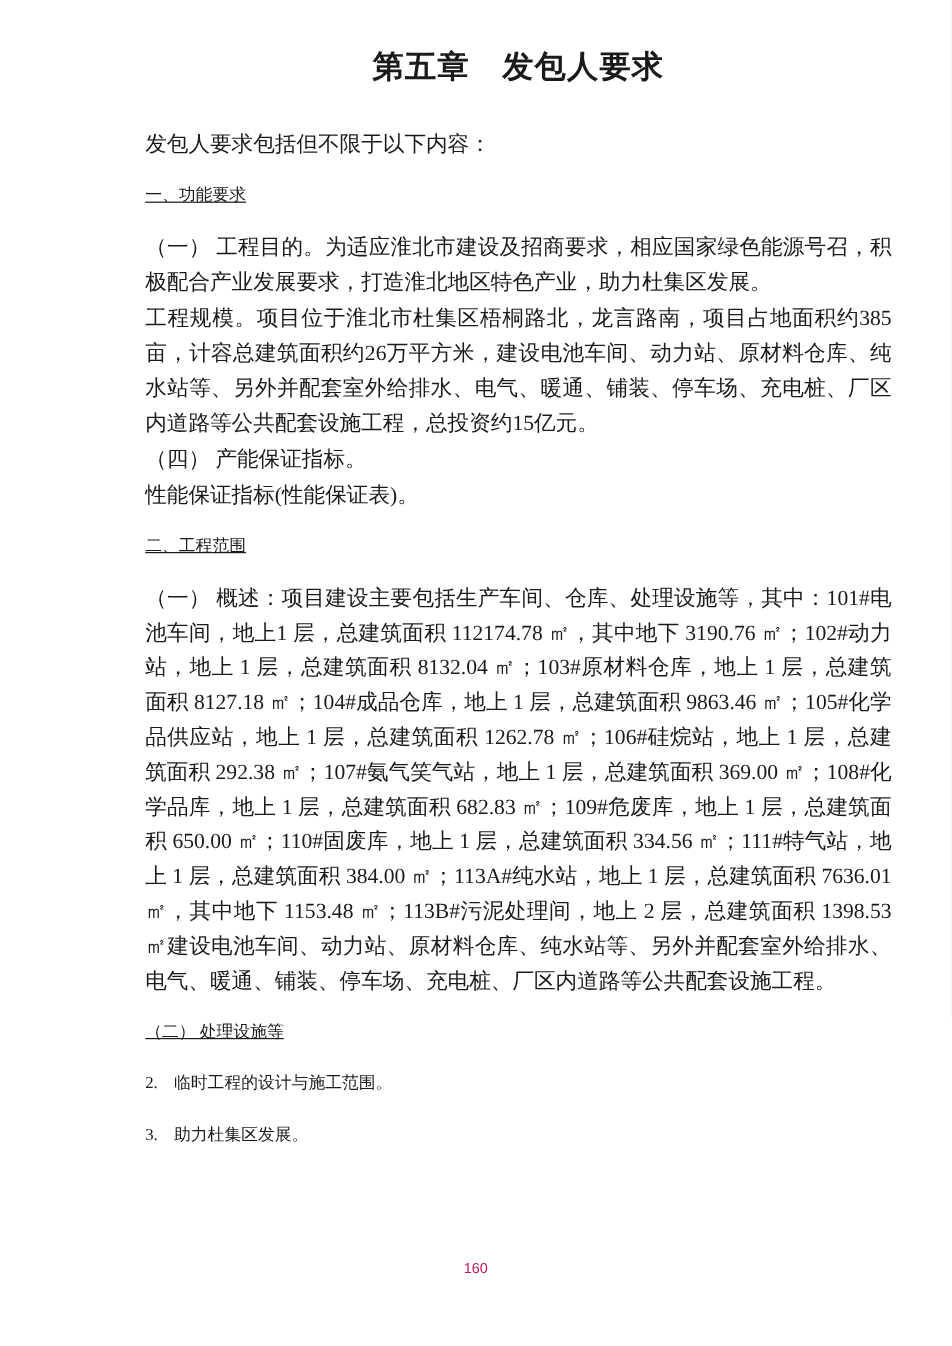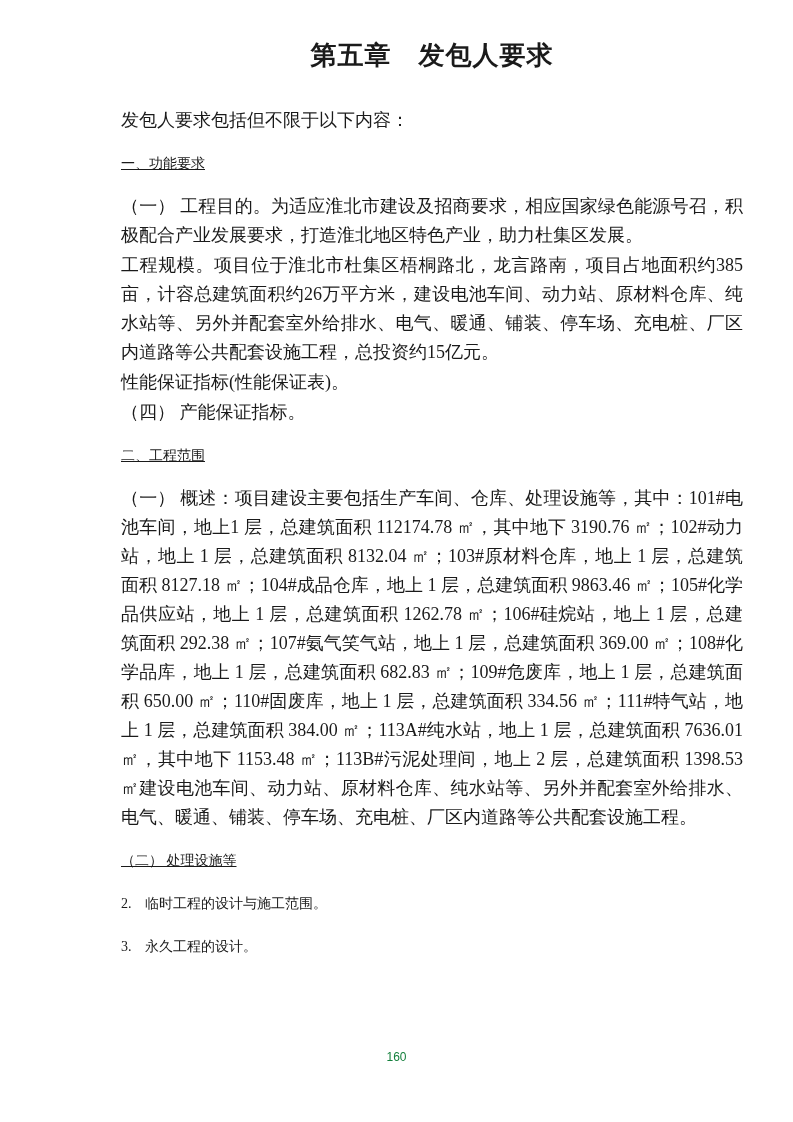--- a/index.html
+++ b/index.html
@@ -52,52 +52,52 @@
   }
   .page-number {
     position: absolute;
     left: 0;
     right: 0;
     top: 1048px;
     text-align: center;
     font-size: 12px;
     line-height: 18px;
     font-family: "Liberation Sans", "DejaVu Sans", sans-serif;
-    color: #15803d;
+    color: #be185d;
   }
 </style>
 </head>
 <body>
 
 <div class="page">
   <div class="content">
 
     <h1 class="doc-title">第五章　发包人要求</h1>
 
     <p class="para">发包人要求包括但不限于以下内容：</p>
 
     <p class="heading">一、功能要求</p>
 
     <p class="para">（一） 工程目的。为适应淮北市建设及招商要求，相应国家绿色能源号召，积极配合产业发展要求，打造淮北地区特色产业，助力杜集区发展。</p>
 
     <p class="para">工程规模。项目位于淮北市杜集区梧桐路北，龙言路南，项目占地面积约385亩，计容总建筑面积约26万平方米，建设电池车间、动力站、原材料仓库、纯水站等、另外并配套室外给排水、电气、暖通、铺装、停车场、充电桩、厂区内道路等公共配套设施工程，总投资约15亿元。</p>
 
+    <p class="para">（四） 产能保证指标。</p>
+
     <p class="para">性能保证指标(性能保证表)。</p>
-
-    <p class="para">（四） 产能保证指标。</p>
 
     <p class="heading">二、工程范围</p>
 
     <p class="para">（一） 概述：项目建设主要包括生产车间、仓库、处理设施等，其中：101#电池车间，地上1 层，总建筑面积 112174.78 ㎡，其中地下 3190.76 ㎡；102#动力站，地上 1 层，总建筑面积 8132.04 ㎡；103#原材料仓库，地上 1 层，总建筑面积 8127.18 ㎡；104#成品仓库，地上 1 层，总建筑面积 9863.46 ㎡；105#化学品供应站，地上 1 层，总建筑面积 1262.78 ㎡；106#硅烷站，地上 1 层，总建筑面积 292.38 ㎡；107#氨气笑气站，地上 1 层，总建筑面积 369.00 ㎡；108#化学品库，地上 1 层，总建筑面积 682.83 ㎡；109#危废库，地上 1 层，总建筑面积 650.00 ㎡；110#固废库，地上 1 层，总建筑面积 334.56 ㎡；111#特气站，地上 1 层，总建筑面积 384.00 ㎡；113A#纯水站，地上 1 层，总建筑面积 7636.01 ㎡，其中地下 1153.48 ㎡；113B#污泥处理间，地上 2 层，总建筑面积 1398.53 ㎡建设电池车间、动力站、原材料仓库、纯水站等、另外并配套室外给排水、电气、暖通、铺装、停车场、充电桩、厂区内道路等公共配套设施工程。</p>
 
     <p class="heading">（二） 处理设施等</p>
 
     <div class="work-item">
       <span class="num">2.</span><span>临时工程的设计与施工范围。</span>
     </div>
     <div class="work-item">
-      <span class="num">3.</span><span>永久工程的设计。</span>
+      <span class="num">3.</span><span>助力杜集区发展。</span>
     </div>
 
   </div>
 
   <div class="page-number">160</div>
 </div>
 
 </body></html>

